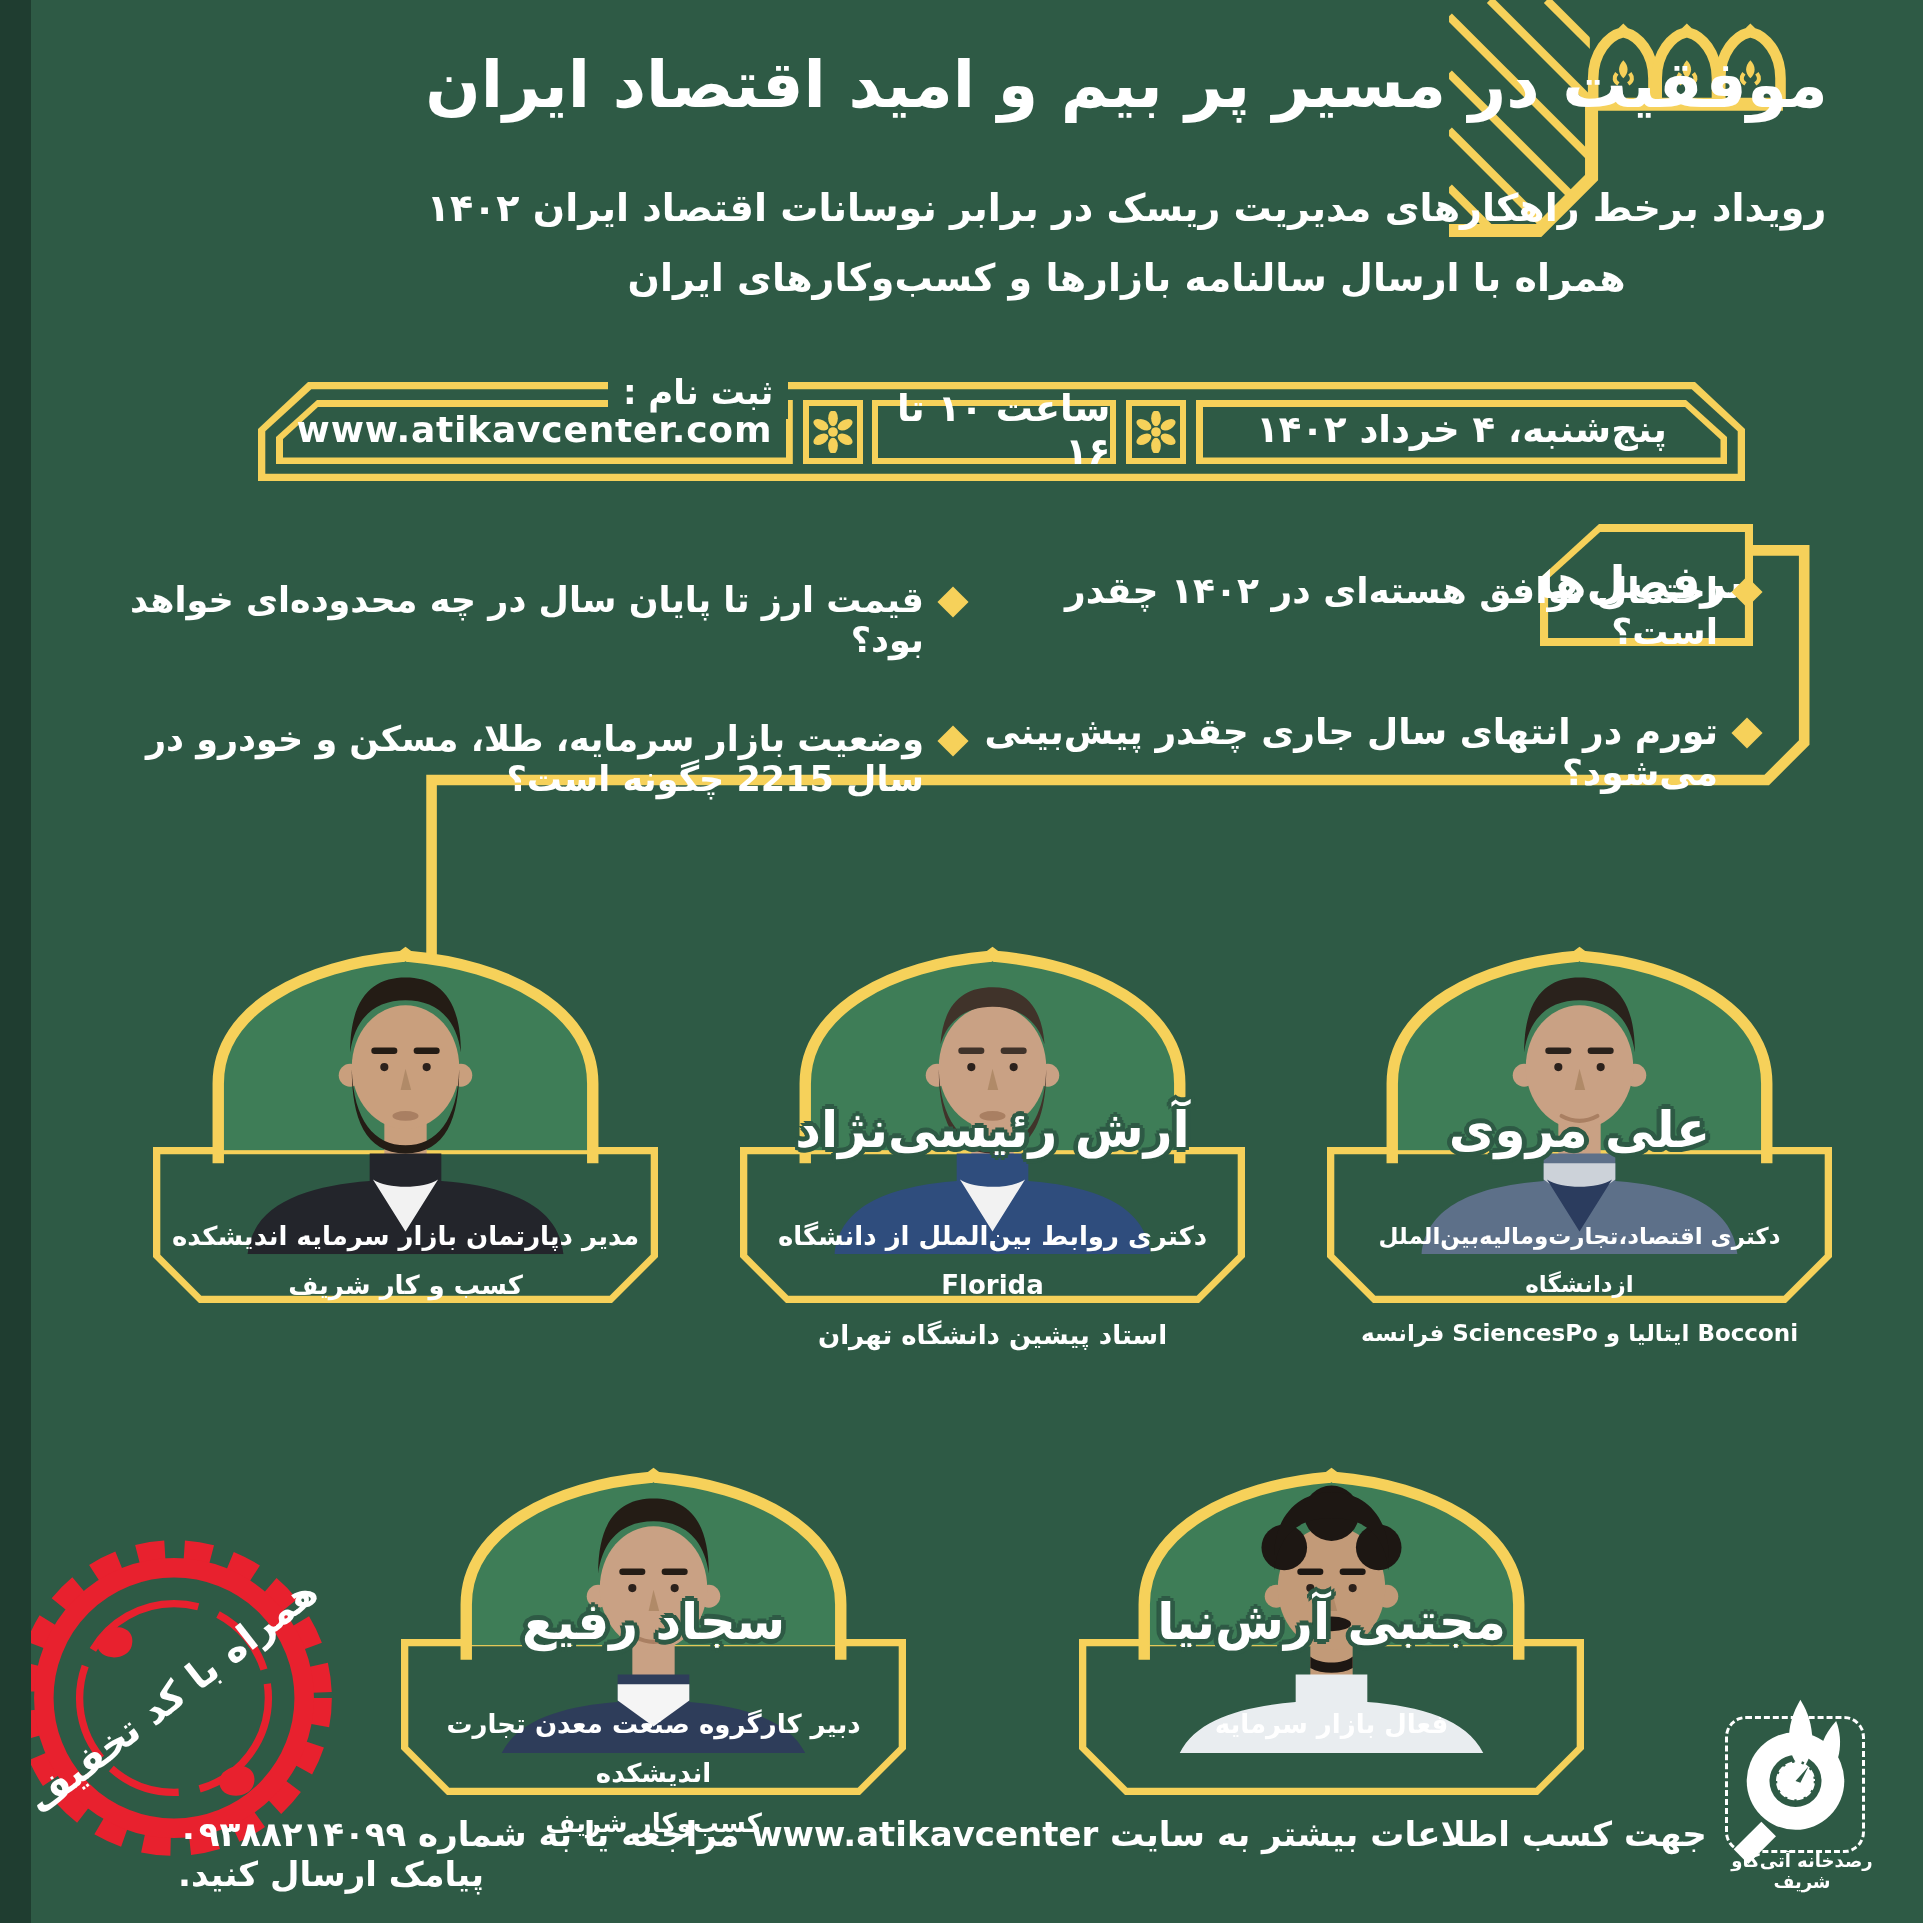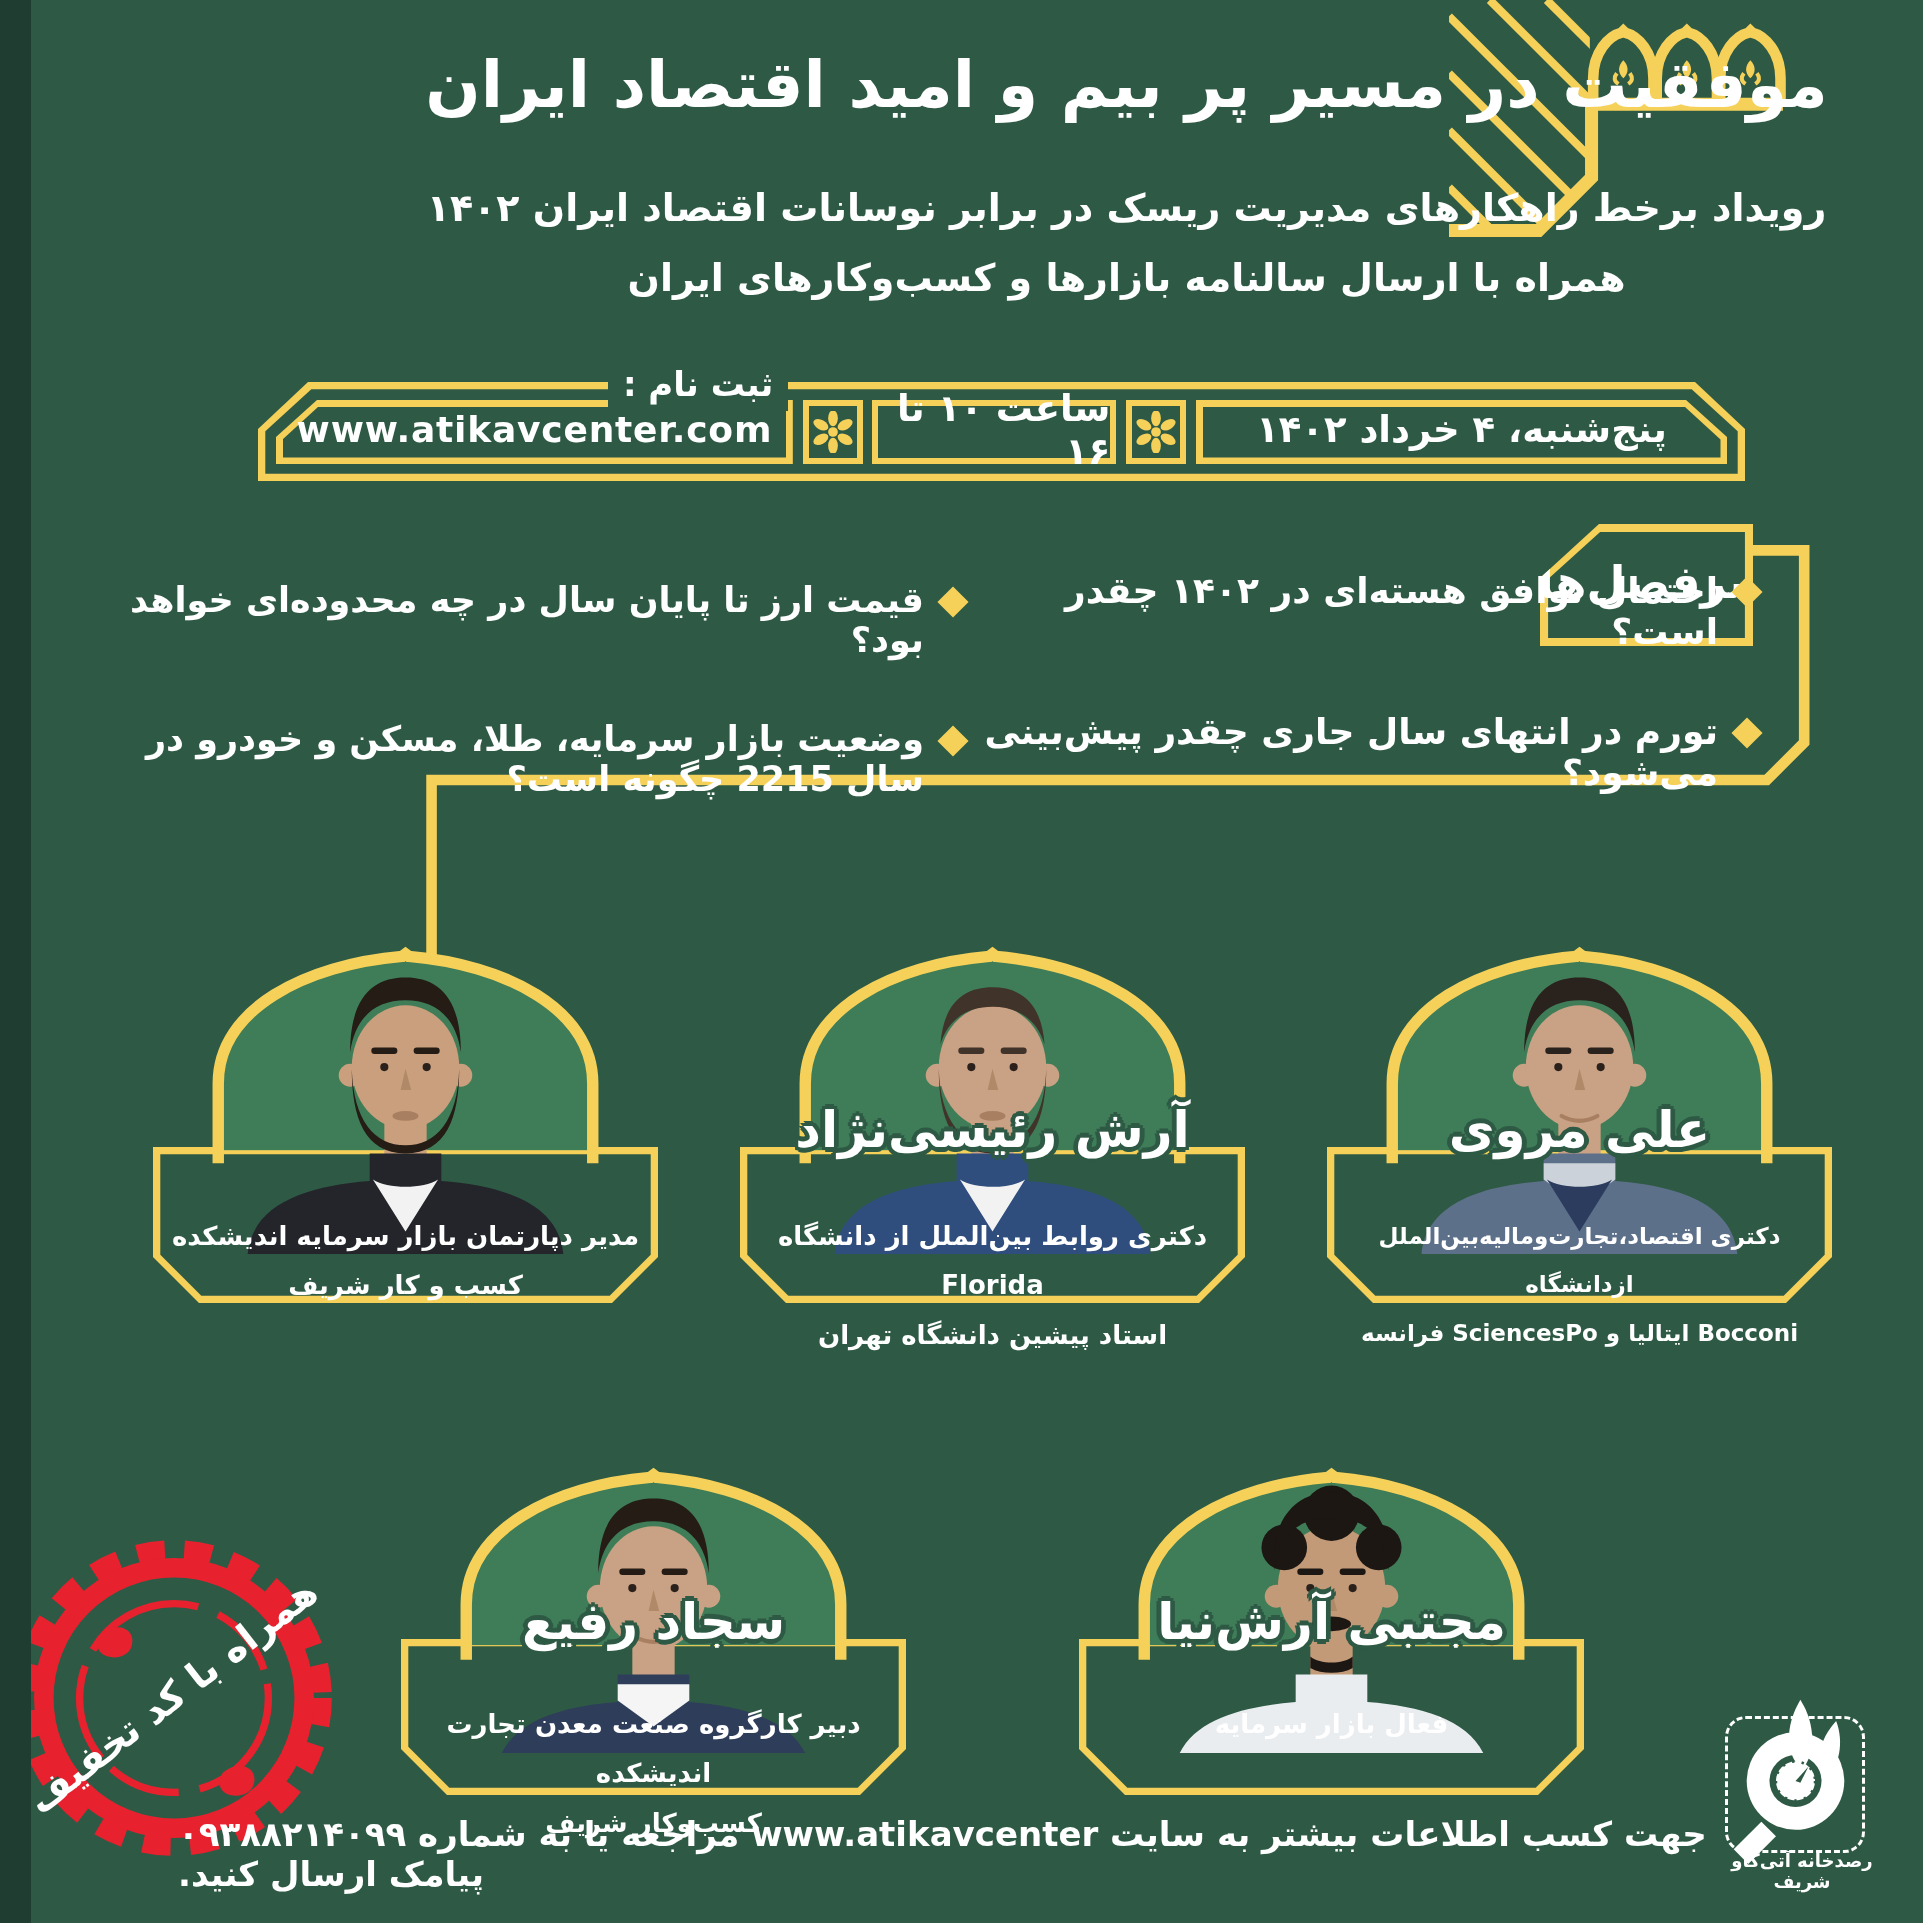--- a/index.html
+++ b/index.html
@@ -52,21 +52,21 @@
   .seg-plain{border:6.5px solid var(--yellow);display:flex;align-items:center;justify-content:center;
     color:var(--white);font-weight:bold;padding-bottom:4.9px;}
   .seg-date{width:531px;clip-path:polygon(0 0, calc(100% - 41px) 0, 100% 37px, 100% 100%, 0 100%);}
   .seg-date .cfill{inset:6.5px;clip-path:polygon(0 0, calc(100% - 36px) 0, 100% 33px, 100% 100%, 0 100%);}
   .seg-url{flex:1;clip-path:polygon(41px 0, 100% 0, 100% 100%, 0 100%, 0 37px);}
   .seg-url .cfill{inset:6.5px;clip-path:polygon(36px 0, 100% 0, 100% 100%, 0 100%, 0 33px);}
   .seg-flower{width:60px;border:6.5px solid var(--yellow);display:flex;align-items:center;justify-content:center;}
   .bar-font{font-size:37px;}
   .url-font{font-size:36px;direction:ltr;letter-spacing:0.8px;}
   .register-label{
-    position:absolute;right:1166px;top:361px;height:50px;line-height:47px;z-index:6;
+    position:absolute;right:1166px;top:369px;height:50px;line-height:47px;z-index:6;
     background:var(--bg);color:var(--white);font-size:34px;font-weight:bold;padding:0 14.7px;
   }
 
   
   .topics-label{
     position:absolute;left:1509px;top:524px;width:213px;height:122px;
     clip-path:polygon(59px 0,100% 0,100% 100%,0 100%,0 54px);
   }
   .topics-label .cfill{inset:8.1px;clip-path:polygon(52px 0,100% 0,100% 100%,0 100%,0 47px);}
   .topics-label .ctext{font-size:45px;}

